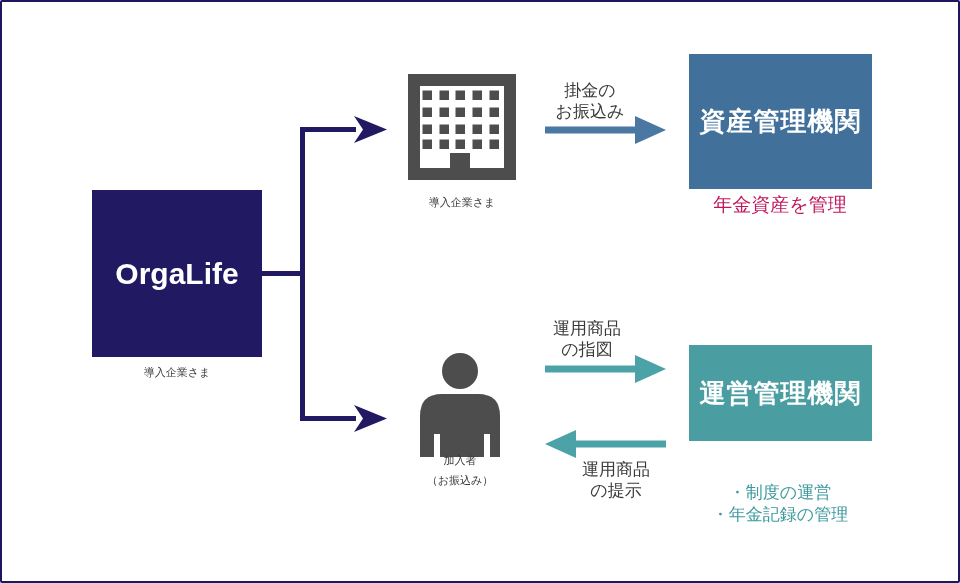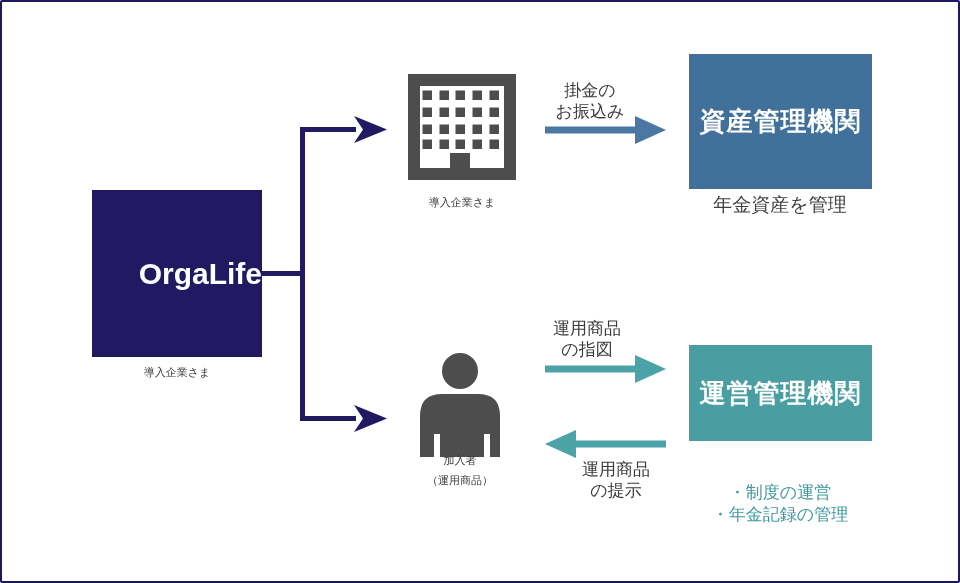--- a/index.html
+++ b/index.html
@@ -9,38 +9,38 @@
     border:2px solid #1c175f; border-radius:2px;
     font-family:"Liberation Sans","DejaVu Sans",sans-serif;
     overflow:hidden;
   }
   .abs { position:absolute; }
   svg { display:block; }
   .arrow-layer { position:absolute; left:0; top:0; width:960px; height:583px; pointer-events:none; }
 
   .orga-box {
     left:90px; top:188px; width:170px; height:167px;
-    background:#211a63; display:flex; align-items:center; justify-content:flex-end;
+    background:#211a63; display:flex; align-items:center; justify-content:center;
   }
   .orga-title { color:#ffffff; font-size:30px; font-weight:bold; letter-spacing:0px; }
 
   .org-box {
     width:183px; height:135px; display:flex; align-items:center; justify-content:center;
   }
   .org-box.asset { left:687px; top:52px;  background:#41709b; }
   .org-box.admin { left:687px; top:343px; background:#4a9da1; height:96px; }
   .org-title { color:#ffffff; font-size:26px; font-weight:bold; letter-spacing:1px; white-space:nowrap; }
 
   .lbl {
     position:absolute; transform:translateX(-50%);
     text-align:center; font-weight:normal; white-space:pre; line-height:20px;
   }
   .lbl.gray  { color:#3a3a3a; font-size:11px; }
   .lbl.arrow-note { color:#3a3a3a; font-size:17px; line-height:21px; }
-  .lbl.blue  { color:#404040; font-size:19px; line-height:22px; }
+  .lbl.blue  { color:#be185d; font-size:19px; line-height:22px; }
   .lbl.teal  { color:#3d999e; font-size:17px; line-height:22px; }
 </style>
 </head>
 <body>
 
 <div class="canvas">
 
   <svg class="arrow-layer" width="960" height="583" viewBox="0 0 960 583">
 
     <g fill="#211a63">
@@ -101,21 +101,21 @@
     </g>
   </svg>
   <div class="lbl gray" style="left:460px; top:190px;">導入企業さま</div>
 
   <svg class="abs" style="left:413px; top:348px;" width="90" height="110" viewBox="0 0 90 110">
     <path d="M5,107 L5,66 Q5,44 27,44 L63,44 Q85,44 85,66 L85,107 Z" fill="#4d4d4d"></path>
     <rect x="19" y="84" width="6" height="23" fill="#ffffff"></rect>
     <rect x="69" y="84" width="6" height="23" fill="#ffffff"></rect>
     <circle cx="45" cy="21" r="20" fill="#4d4d4d" stroke="#ffffff" stroke-width="4"></circle>
   </svg>
-  <div class="lbl gray" style="left:458px; top:448px;"><span>加入者</span><br><span>（運用商品）</span></div>
+  <div class="lbl gray" style="left:458px; top:448px;"><span>加入者</span><br><span>（お振込み）</span></div>
 
   <div class="abs org-box asset">
     <span class="org-title">資産管理機関</span>
   </div>
   <div class="lbl blue" style="left:778px; top:192px;">年金資産を管理</div>
 
   <div class="abs org-box admin">
     <span class="org-title">運営管理機関</span>
   </div>
   <div class="lbl teal" style="left:778px; top:480px;"><span>・制度の運営</span><br><span>・年金記録の管理</span></div>

